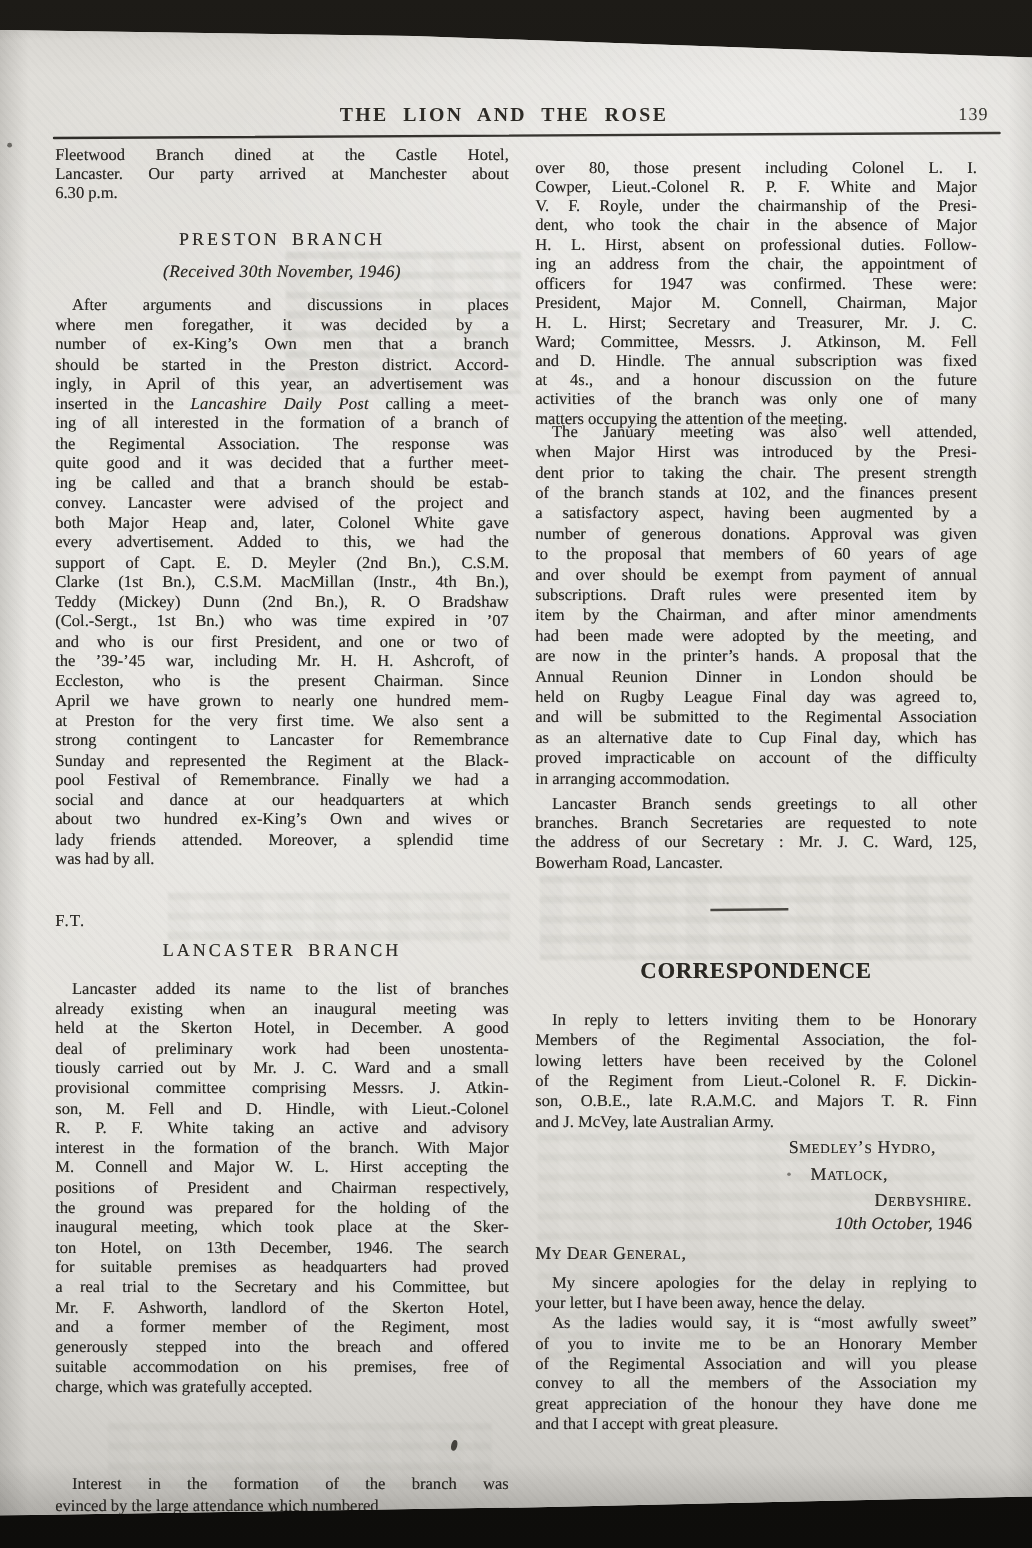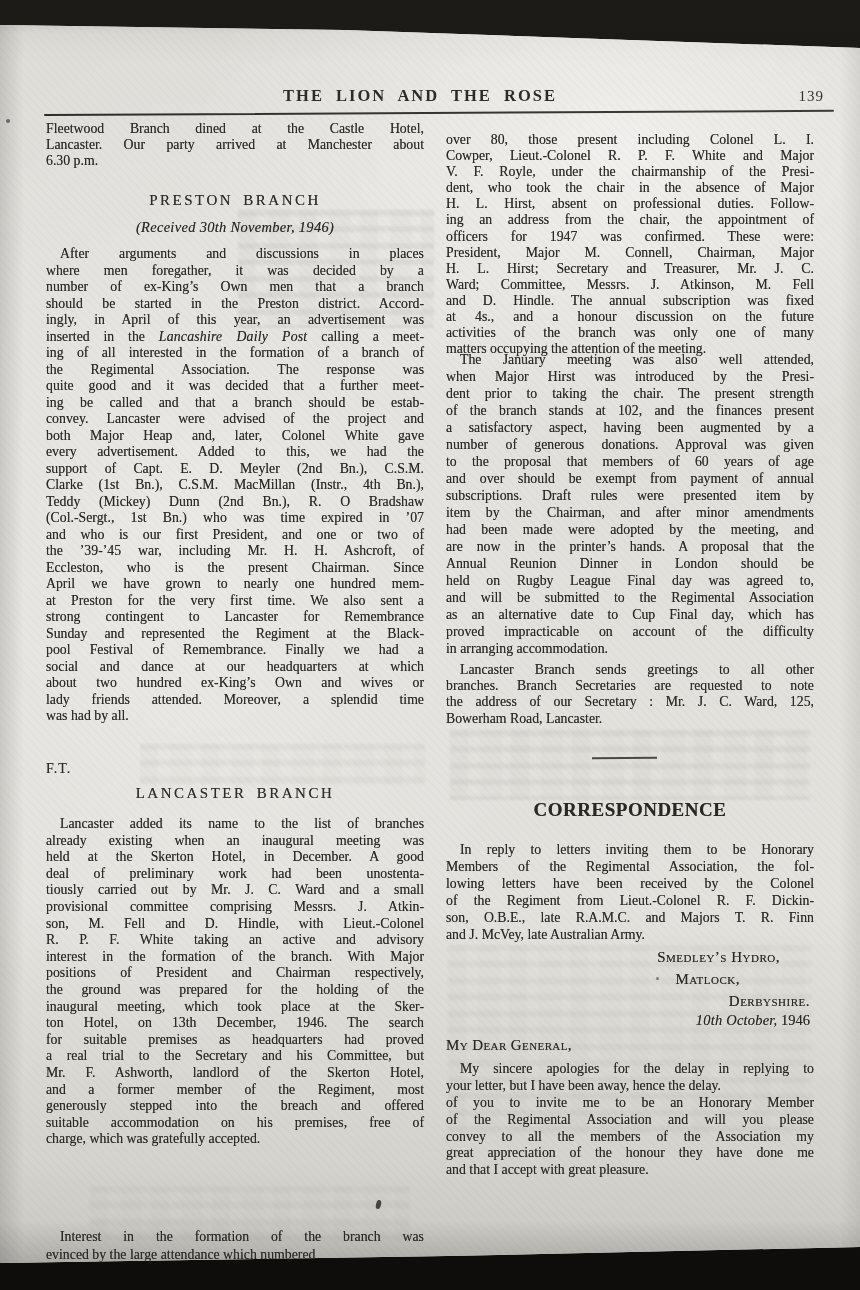--- a/index.html
+++ b/index.html
@@ -139,20 +139,21 @@
       <div class="blk p-lanc">
           <div class="ln ind">Lancaster added its name to the list of branches</div>
           <div class="ln">already existing when an inaugural meeting was</div>
           <div class="ln">held at the Skerton Hotel, in December. A good</div>
           <div class="ln">deal of preliminary work had been unostenta-</div>
           <div class="ln">tiously carried out by Mr. J. C. Ward and a small</div>
           <div class="ln">provisional committee comprising Messrs. J. Atkin-</div>
           <div class="ln">son, M. Fell and D. Hindle, with Lieut.-Colonel</div>
           <div class="ln">R. P. F. White taking an active and advisory</div>
           <div class="ln">interest in the formation of the branch. With Major</div>
+          <div class="ln">M. Connell and Major W. L. Hirst accepting the</div>
           <div class="ln">positions of President and Chairman respectively,</div>
           <div class="ln">the ground was prepared for the holding of the</div>
           <div class="ln">inaugural meeting, which took place at the Sker-</div>
           <div class="ln">ton Hotel, on 13th December, 1946. The search</div>
           <div class="ln">for suitable premises as headquarters had proved</div>
           <div class="ln">a real trial to the Secretary and his Committee, but</div>
           <div class="ln">Mr. F. Ashworth, landlord of the Skerton Hotel,</div>
           <div class="ln">and a former member of the Regiment, most</div>
           <div class="ln">generously stepped into the breach and offered</div>
           <div class="ln">suitable accommodation on his premises, free of</div>
@@ -221,20 +222,21 @@
           <div class="ln">Matlock,</div>
           <div class="ln endln">Derbyshire.</div>
         </div>
       <div class="blk dateline"><i>10th October,</i> 1946</div>
       <div class="blk salut">My Dear General,</div>
       <div class="blk p-apol">
           <div class="ln ind">My sincere apologies for the delay in replying to</div>
           <div class="ln endln">your letter, but I have been away, hence the delay.</div>
         </div>
       <div class="blk p-ladies">
+          <div class="ln ind">As the ladies would say, it is “most awfully sweet”</div>
           <div class="ln">of you to invite me to be an Honorary Member</div>
           <div class="ln">of the Regimental Association and will you please</div>
           <div class="ln">convey to all the members of the Association my</div>
           <div class="ln">great appreciation of the honour they have done me</div>
           <div class="ln endln">and that I accept with great pleasure.</div>
         </div>
     </div>
 
     <div class="corr-rule"></div>
 

